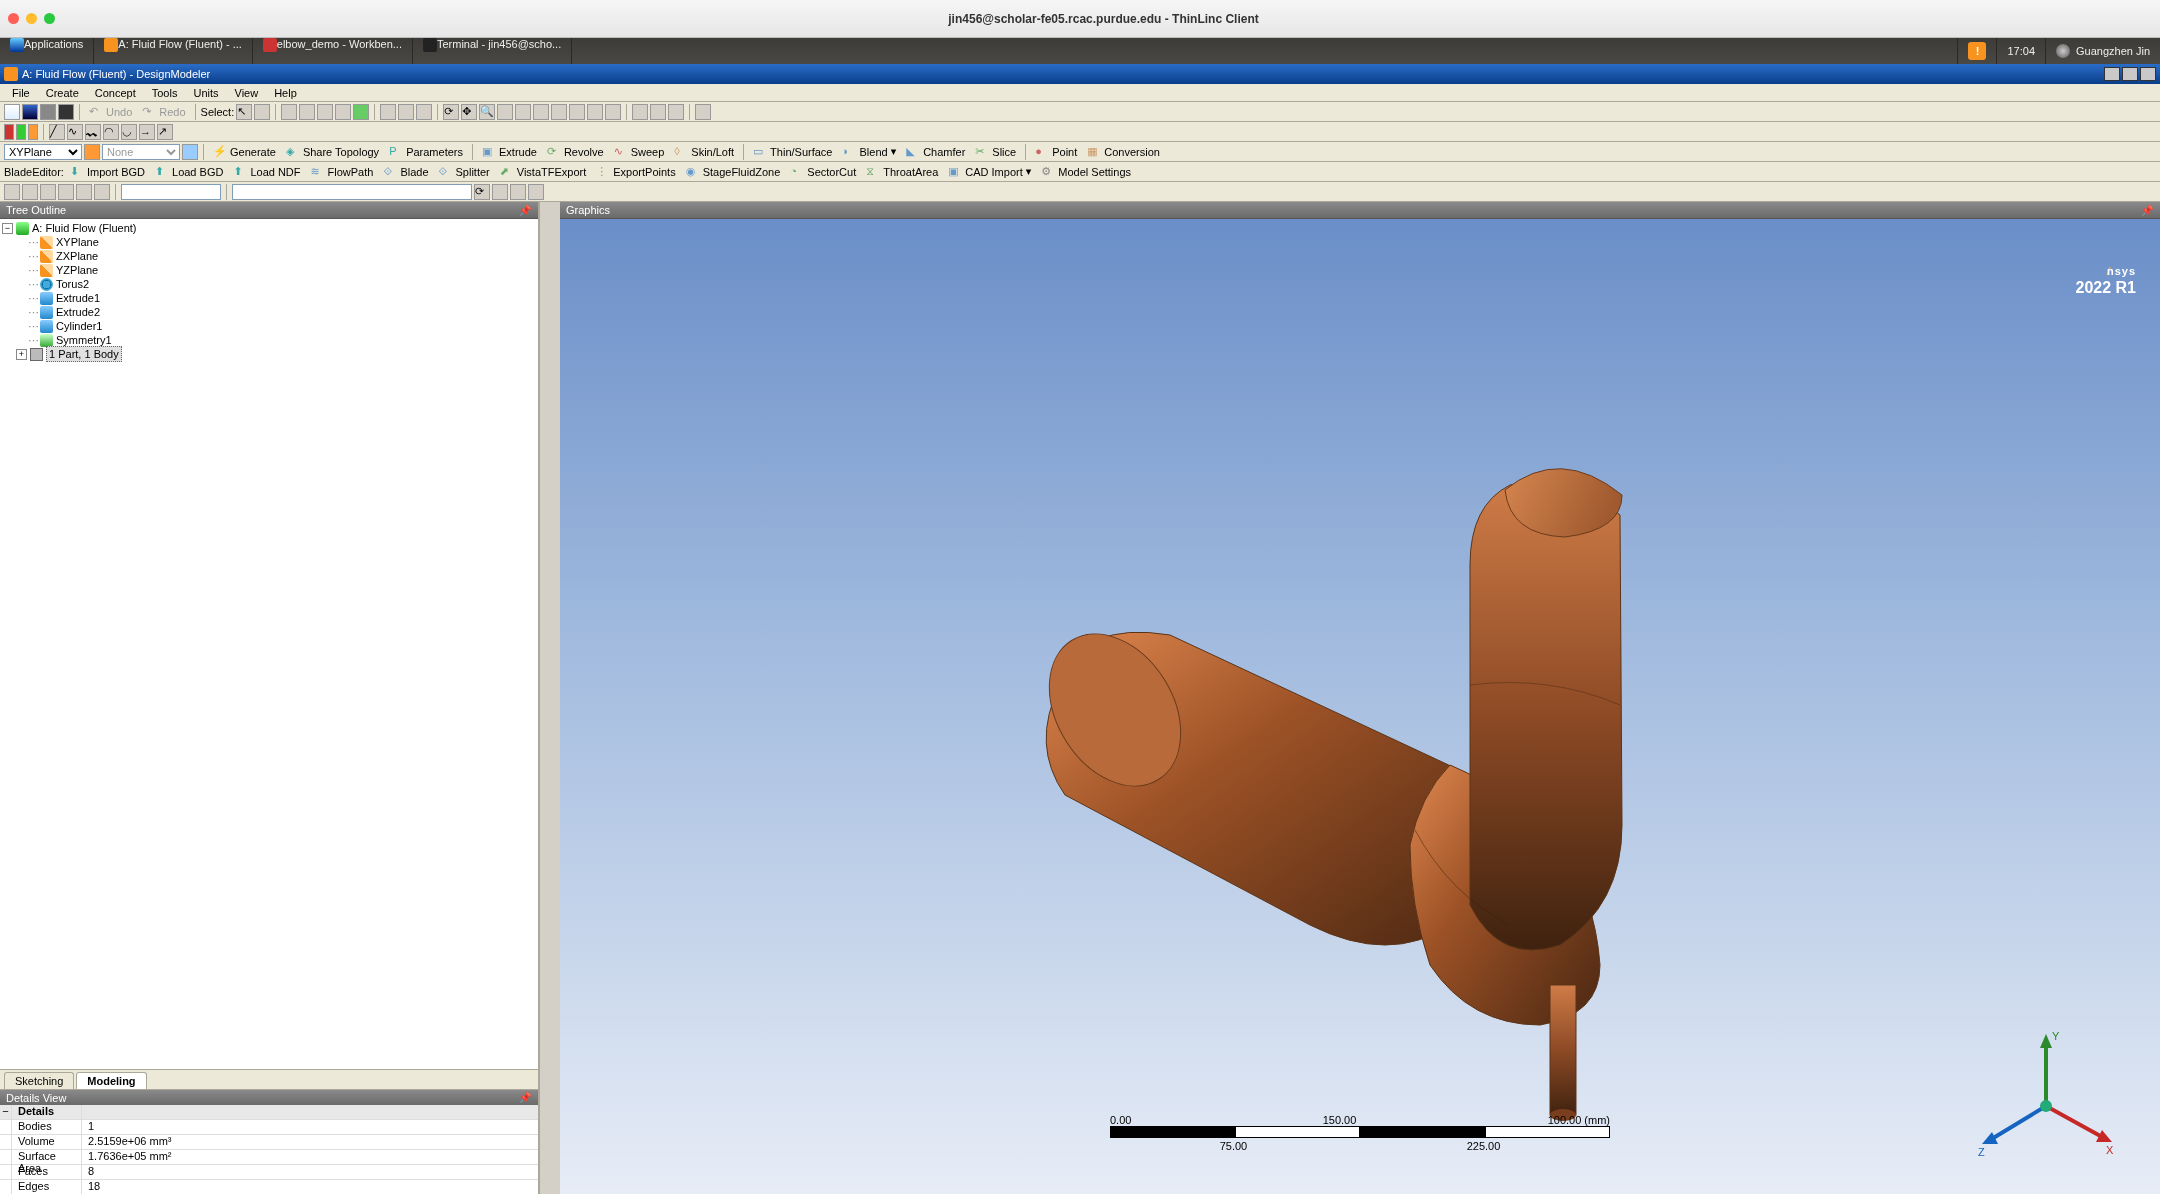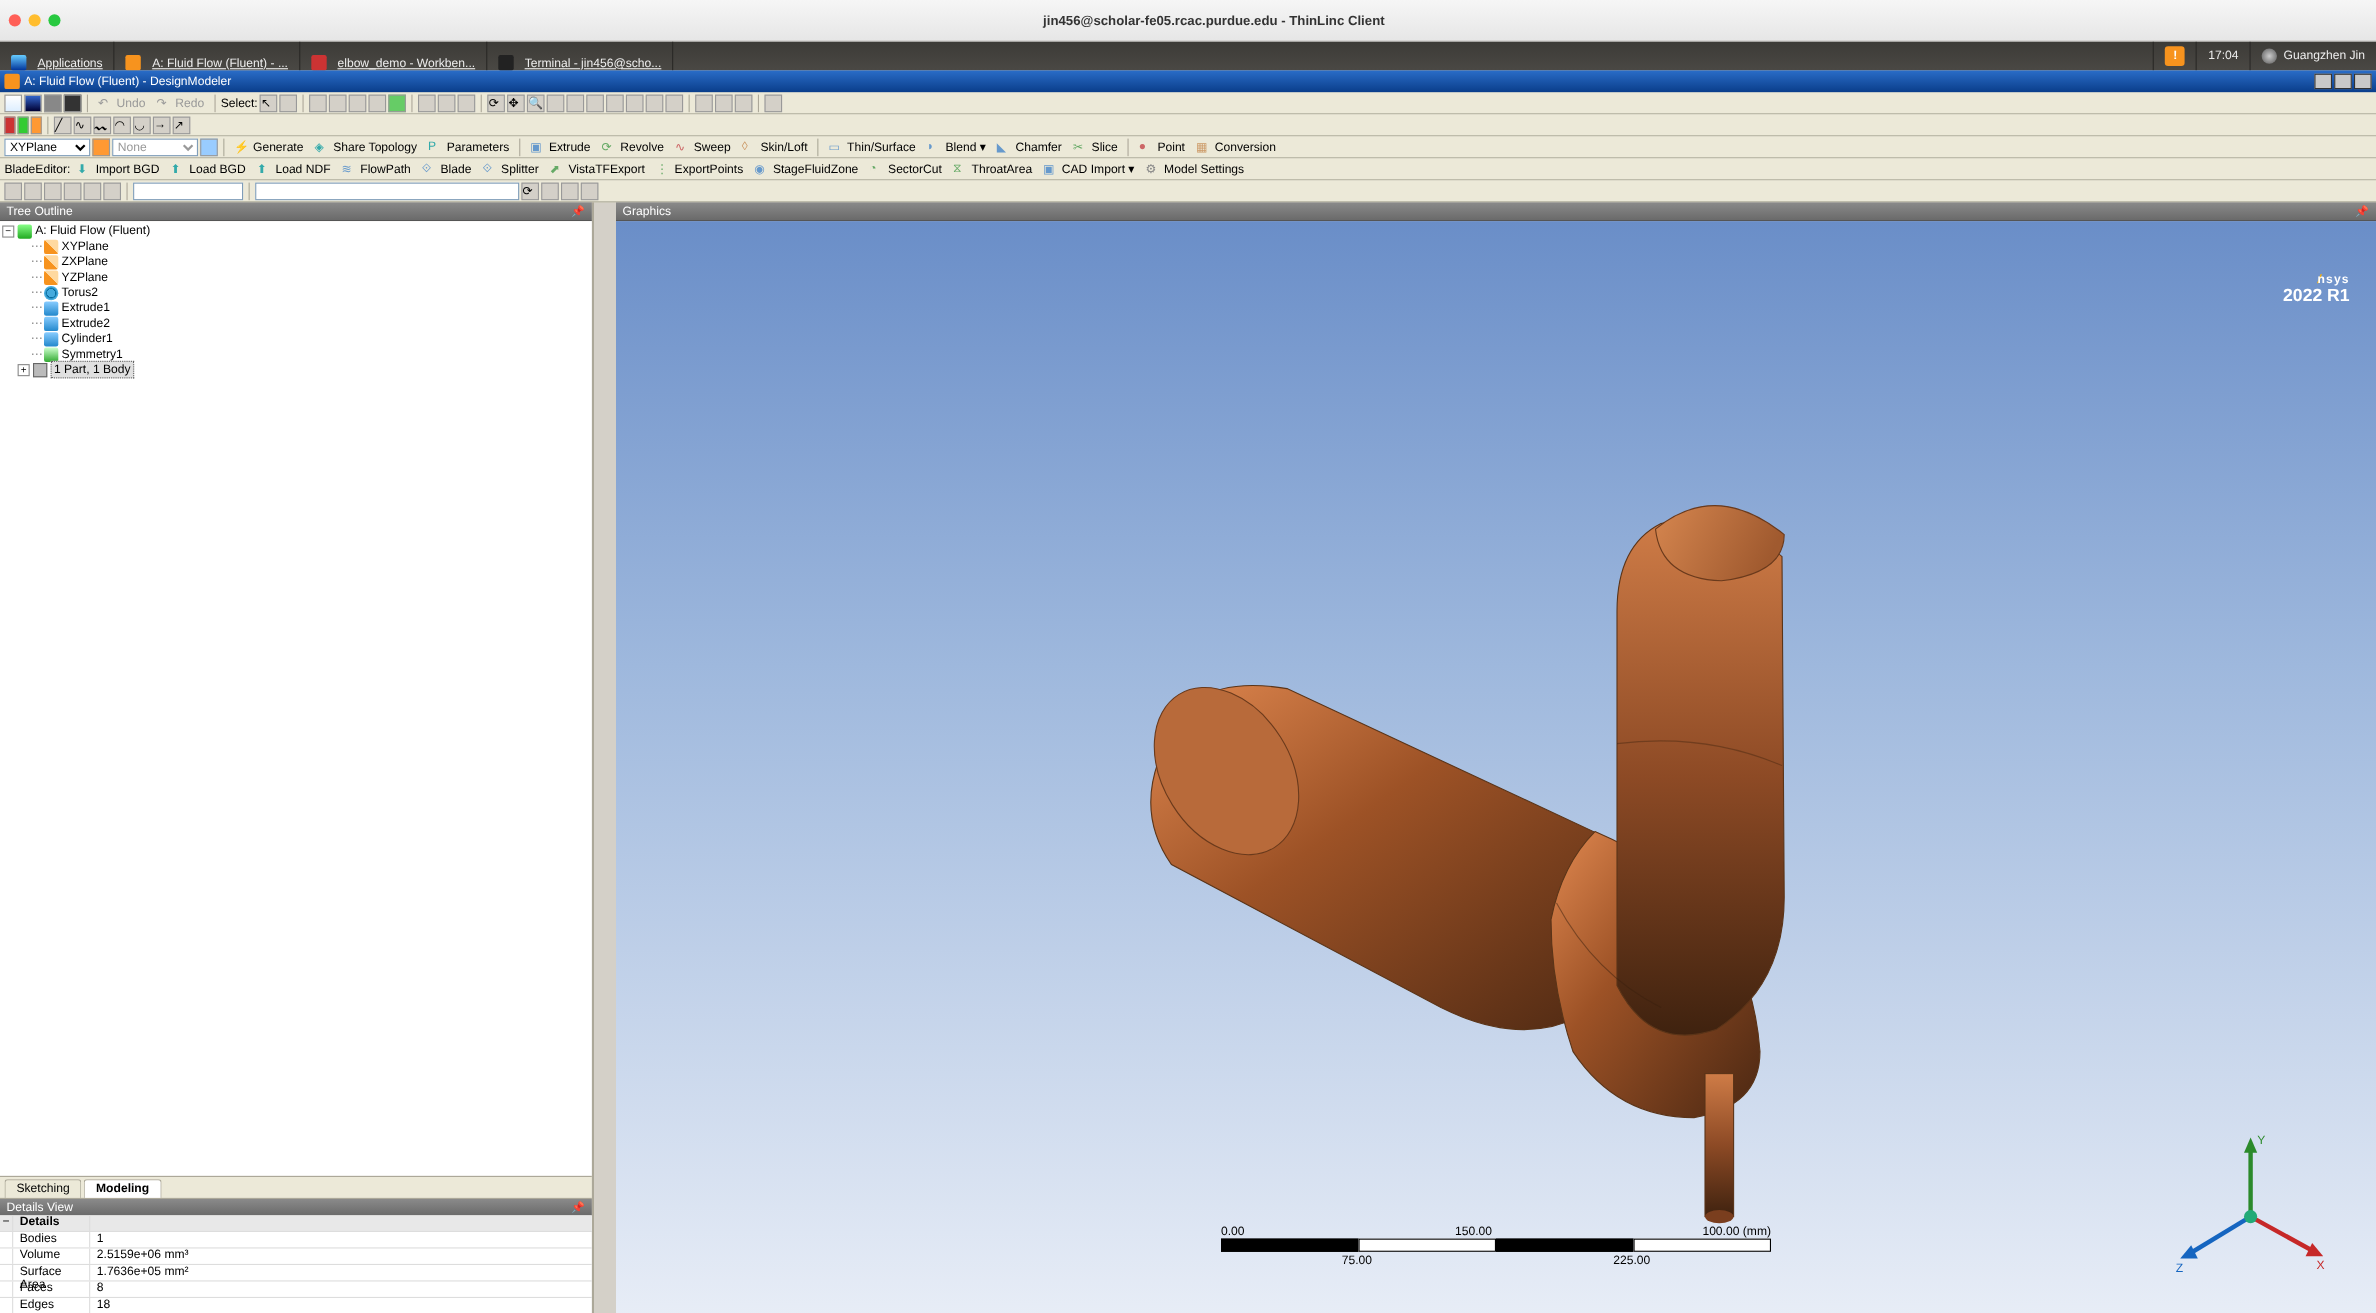--- a/index.html
+++ b/index.html
@@ -3,21 +3,21 @@
 <meta charset="utf-8">
 <style>
 * { margin: 0; padding: 0; box-sizing: border-box; font-family: "Segoe UI", Tahoma, Arial, sans-serif; font-size: 11px; }
 html, body { width: 2160px; height: 1194px; overflow: hidden; background: #d4d0c8; user-select: none; }
 .mac-titlebar { height: 38px; background: linear-gradient(#f6f6f6,#e6e6e6); border-bottom: 1px solid #bbb; display: flex; align-items: center; padding: 0 8px; }
 .traffic { display: flex; gap: 7px; align-items: center; }
 .traffic span { width: 11px; height: 11px; border-radius: 50%; display: inline-block; }
 .tl-red { background:#ff5f57; } .tl-yel{background:#ffbd2e;} .tl-grn{background:#28c940;}
 .mac-title { flex: 1; text-align: center; font-weight: 600; color: #333; font-size: 12px; }
 .taskbar { height: 26px; background: linear-gradient(#3c3b37,#4a4844); display: flex; align-items: stretch; color: #eee; font-size: 12px; }
-.taskbar .tbtn { display: flex; align-items: flex-end; padding: 0 10px; border-right: 1px solid #2a2926; gap: 10px; cursor: default; text-decoration: underline; }
+.taskbar .tbtn { display: flex; align-items: flex-start; padding: 0 10px; border-right: 1px solid #2a2926; gap: 0; cursor: default; }
 .taskbar .spacer { flex: 1; }
 .taskbar .right { display: flex; align-items: center; }
 .taskbar .rbtn { padding: 0 10px; display: flex; align-items: center; border-left: 1px solid #2a2926; height: 100%; }
 .tb-ico { width: 14px; height: 14px; display:inline-block; background:#888; border-radius:2px; }
 .dm-window { position: relative; height: calc(1194px - 22px - 26px); display:flex; flex-direction:column; }
 .dm-titlebar { height: 20px; background: linear-gradient(#2a6dc8,#0a3d8a); color: #fff; display: flex; align-items: center; padding: 0 4px; font-size: 11px; }
 .dm-titlebar .winbtns { margin-left: auto; display: flex; gap: 2px; }
 .dm-titlebar .winbtns span { width: 16px; height: 14px; background: #c9c9c9; border: 1px solid #333; display:inline-block; }
 .menubar { height: 18px; background: #ece9d8; border-bottom: 1px solid #aca899; display: flex; align-items: center; padding: 0 4px; font-size: 11px; }
 .menubar .mitem { padding: 2px 8px; }
@@ -119,20 +119,29 @@
   <div class="dm-titlebar">
     <span class="tb-ico" style="background:#f7931e;margin-right:4px;"></span>
     <span>A: Fluid Flow (Fluent) - DesignModeler</span>
     <div class="winbtns">
       <span></span>
       <span></span>
       <span></span>
     </div>
   </div>
 
+  <div class="menubar">
+    <div class="mitem">File</div>
+    <div class="mitem">Create</div>
+    <div class="mitem">Concept</div>
+    <div class="mitem">Tools</div>
+    <div class="mitem">Units</div>
+    <div class="mitem">View</div>
+    <div class="mitem">Help</div>
+  </div>
 
   <div class="toolbar">
     <span class="tbico" style="background:linear-gradient(#fff,#def);"></span>
     <span class="tbico" style="background:linear-gradient(#36c,#003);"></span>
     <span class="tbico" style="background:#888;"></span>
     <span class="tbico" style="background:#333;"></span>
     <span class="sep"></span>
     <span class="tlabel" style="color:#999;">
       <span class="ico">↶</span>
       <span>Undo</span>

